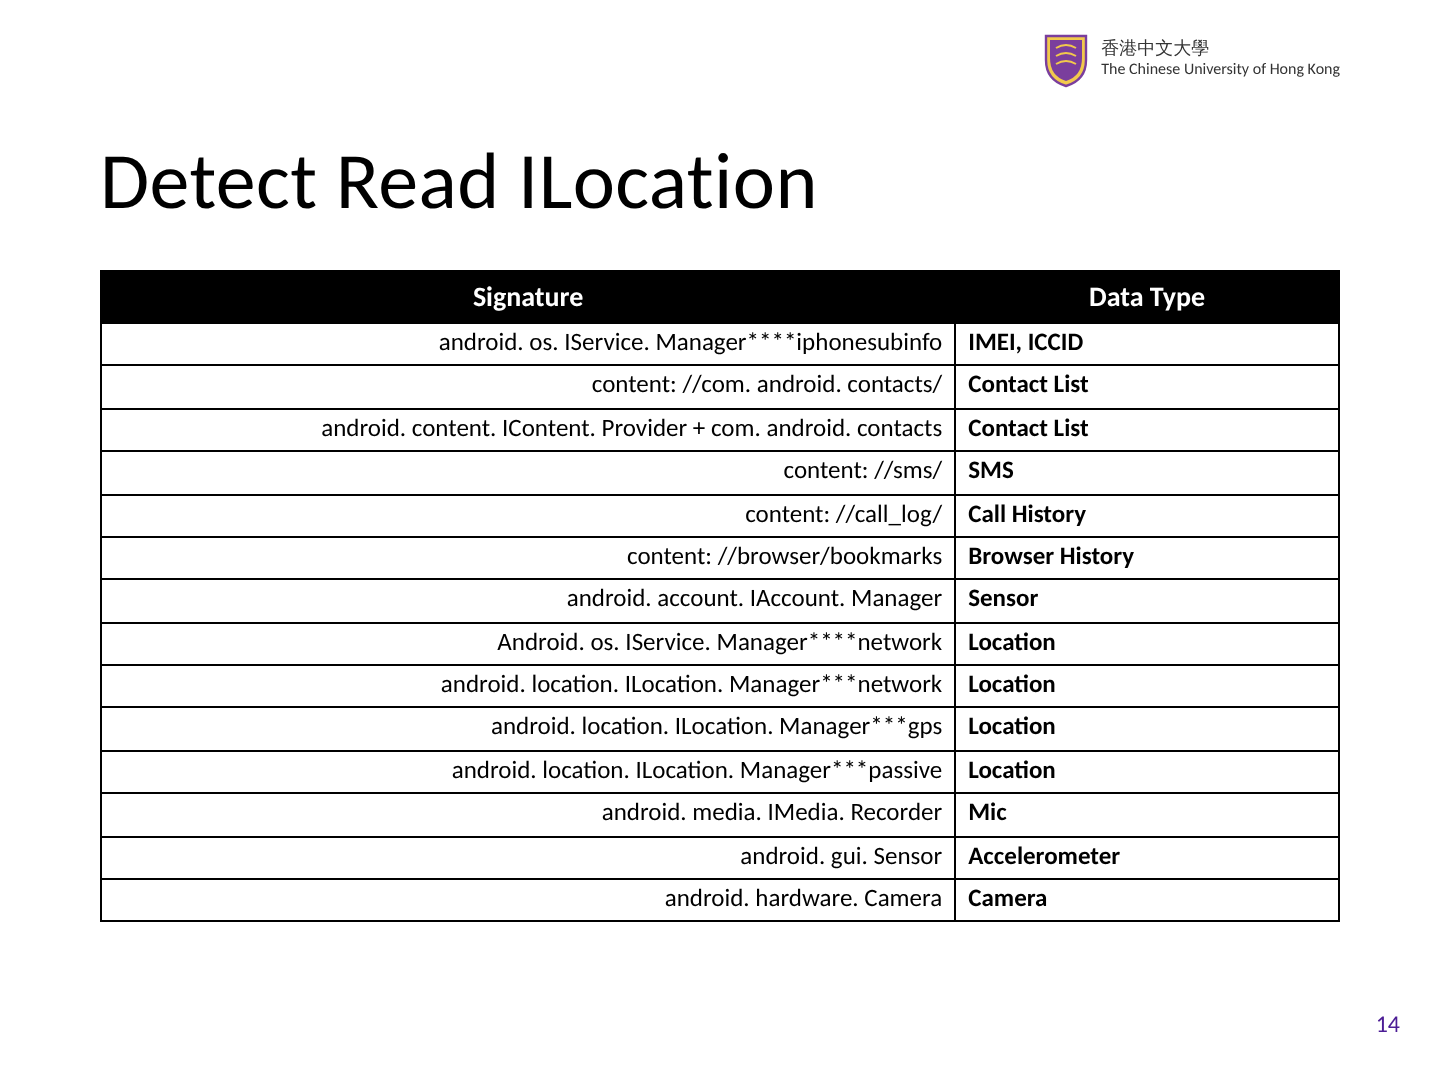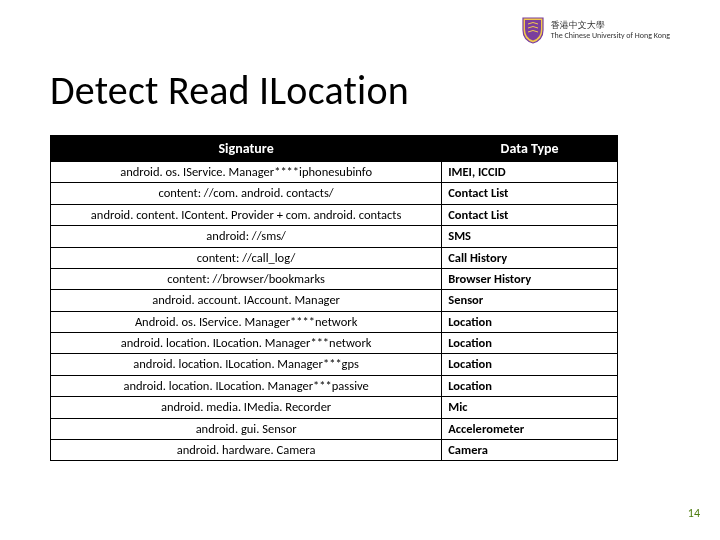--- a/index.html
+++ b/index.html
@@ -36,21 +36,21 @@
     top: 66px;
     left: 50px;
     font-size: 40px;
     font-weight: 400;
     letter-spacing: 0.2px;
   }
   .table-wrap {
     position: absolute;
     top: 135px;
     left: 50px;
-    width: 568px;
+    width: 620px;
   }
   table {
     border-collapse: collapse;
     width: 100%;
     table-layout: fixed;
   }
   th {
     background: #000;
     color: #fff;
     font-weight: 700;
@@ -61,28 +61,28 @@
   }
   td {
     border: 1px solid #000;
     font-size: 12.5px;
     padding: 3px 6px;
     vertical-align: middle;
     line-height: 1.15;
   }
   col.sig { width: 69%; }
   col.dt  { width: 31%; }
-  td.sig { text-align: center; }
+  td.sig { text-align: right; }
   td.dt  { text-align: left; font-weight: 700; }
   .pagenum {
     position: absolute;
     right: 20px;
     bottom: 20px;
     font-size: 12px;
-    color: #4d7c0f;
+    color: #4c1d95;
     text-align: right;
   }
 </style>
 </head>
 <body>
 
 <div class="logo">
   <svg class="crest" viewBox="0 0 24 28">
     <path d="M2 2 H22 V14 Q22 24 12 27 Q2 24 2 14 Z" fill="#f2c94c" stroke="#7a3e9d" stroke-width="1.2"></path>
     <path d="M4 4 H20 V13 Q20 22 12 24.5 Q4 22 4 13 Z" fill="#7a3e9d"></path>
@@ -115,21 +115,21 @@
         </tr>
         <tr>
           <td class="sig">content: //com. android. contacts/</td>
           <td class="dt">Contact List</td>
         </tr>
         <tr>
           <td class="sig">android. content. IContent. Provider + com. android. contacts</td>
           <td class="dt">Contact List</td>
         </tr>
         <tr>
-          <td class="sig">android: //sms/</td>
+          <td class="sig">content: //sms/</td>
           <td class="dt">SMS</td>
         </tr>
         <tr>
           <td class="sig">content: //call_log/</td>
           <td class="dt">Call History</td>
         </tr>
         <tr>
           <td class="sig">content: //browser/bookmarks</td>
           <td class="dt">Browser History</td>
         </tr>

